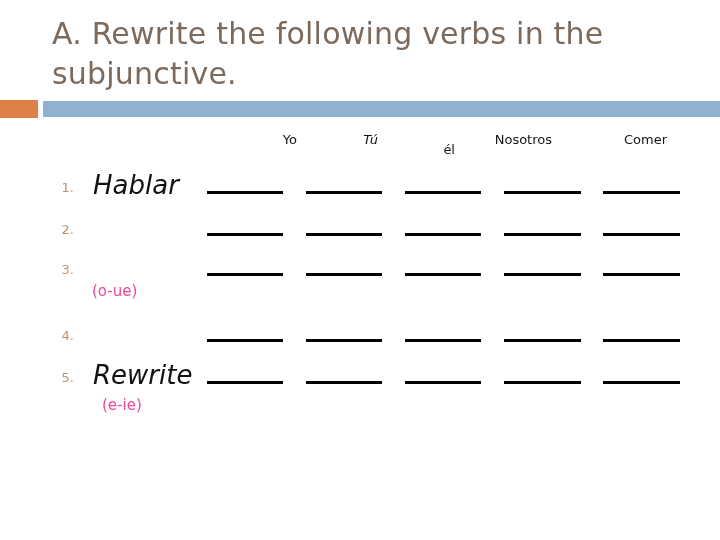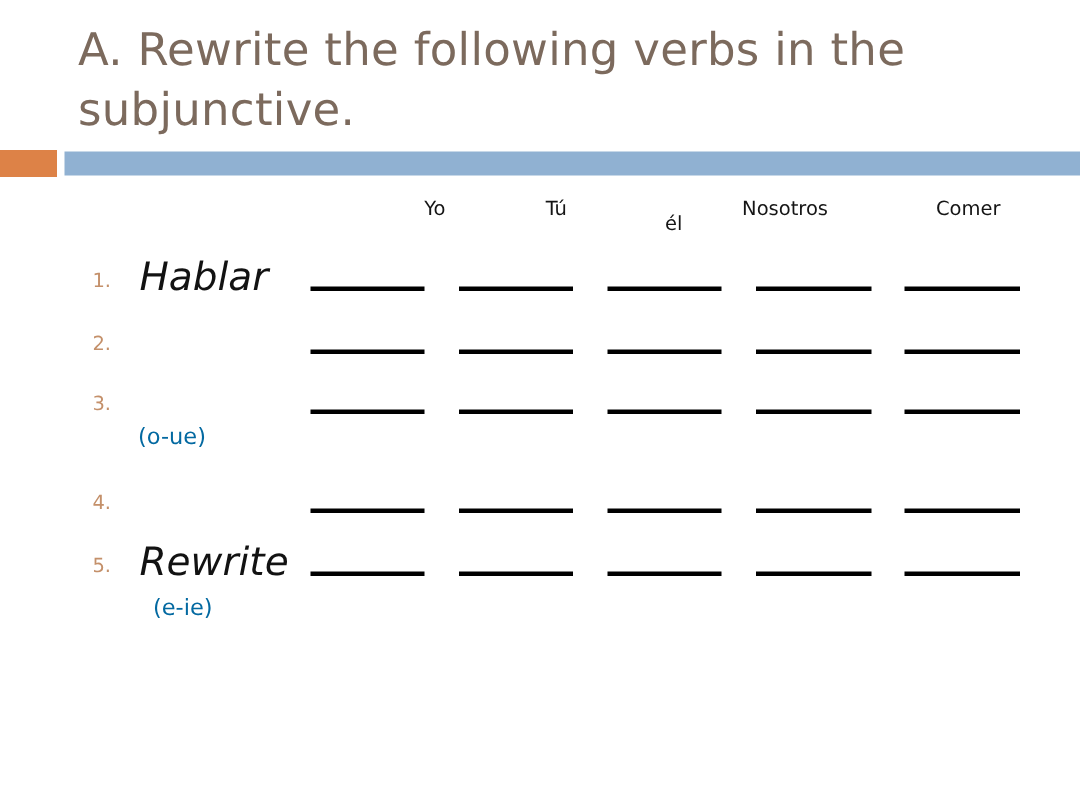--- a/index.html
+++ b/index.html
@@ -97,40 +97,40 @@
   }
   .blank {
     position: absolute;
     height: 0px;
     border-bottom: 3px solid #000000;
   }
 
   
   .note {
     position: absolute;
-    color: #0369a1;
+    color: #ec4899;
     font-family: "DejaVu Sans", sans-serif;
     font-size: 15px;
     line-height: 19px;
     white-space: nowrap;
   }
 </style>
 </head>
 <body>
 
 <div id="slide">
 
   <div id="title">A. Rewrite the following verbs in the subjunctive.</div>
 
   <div id="divider-orange"></div>
   <div id="divider-blue"></div>
 
   <div id="column-headers">
       <div class="col-head" style="left: 177px; width: 120px;">Yo</div>
-      <div class="col-head" style="left: 258px; width: 120px;">Tú</div>
+      <div class="col-head" style="left: 258px; width: 120px; font-style: italic;">Tú</div>
       <div class="col-head" style="left: 335px; width: 120px; margin-top: 10px;">él</div>
       <div class="col-head" style="left: 432px; width: 120px;">Nosotros</div>
       <div class="col-head" style="left: 547px; width: 120px;">Comer</div>
     </div>
 
   <div id="verb-rows">
       <div class="row" style="top: 168px;">
         <div class="row-num">1.</div>
         <div class="row-verb">Hablar</div>
         <div class="blank" style="left: 207px; width: 76px; top: 23px;"></div>

